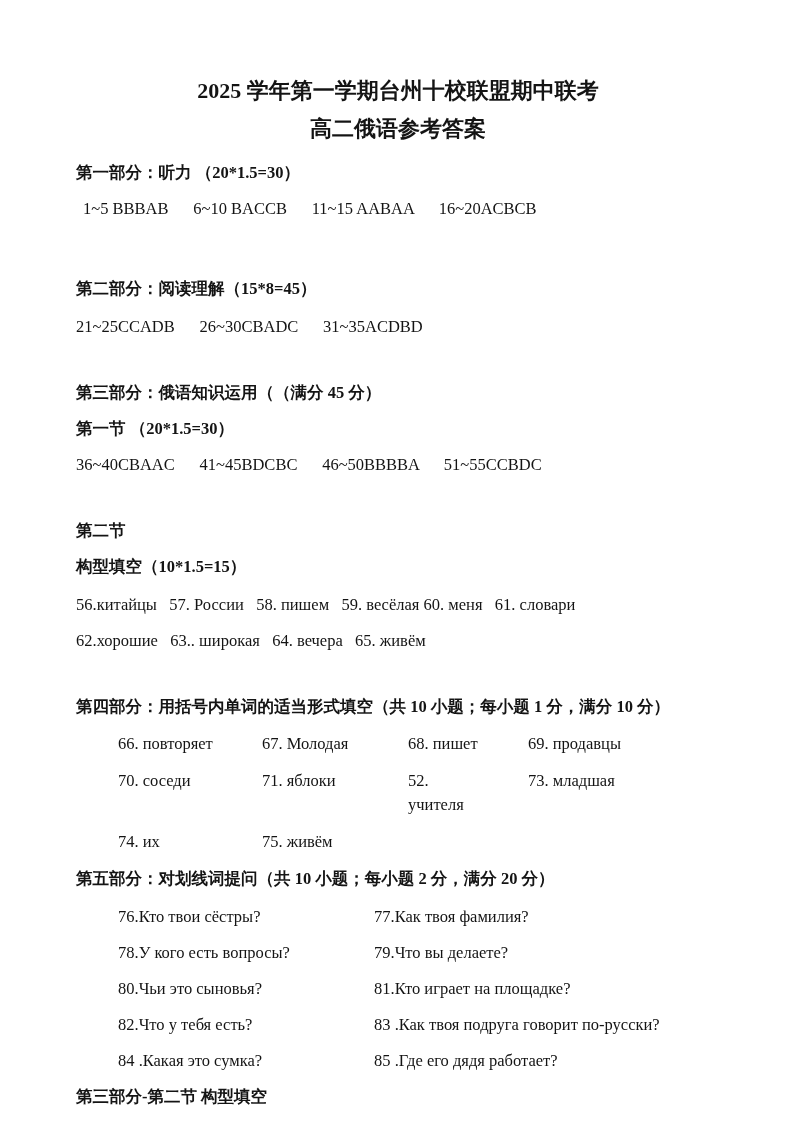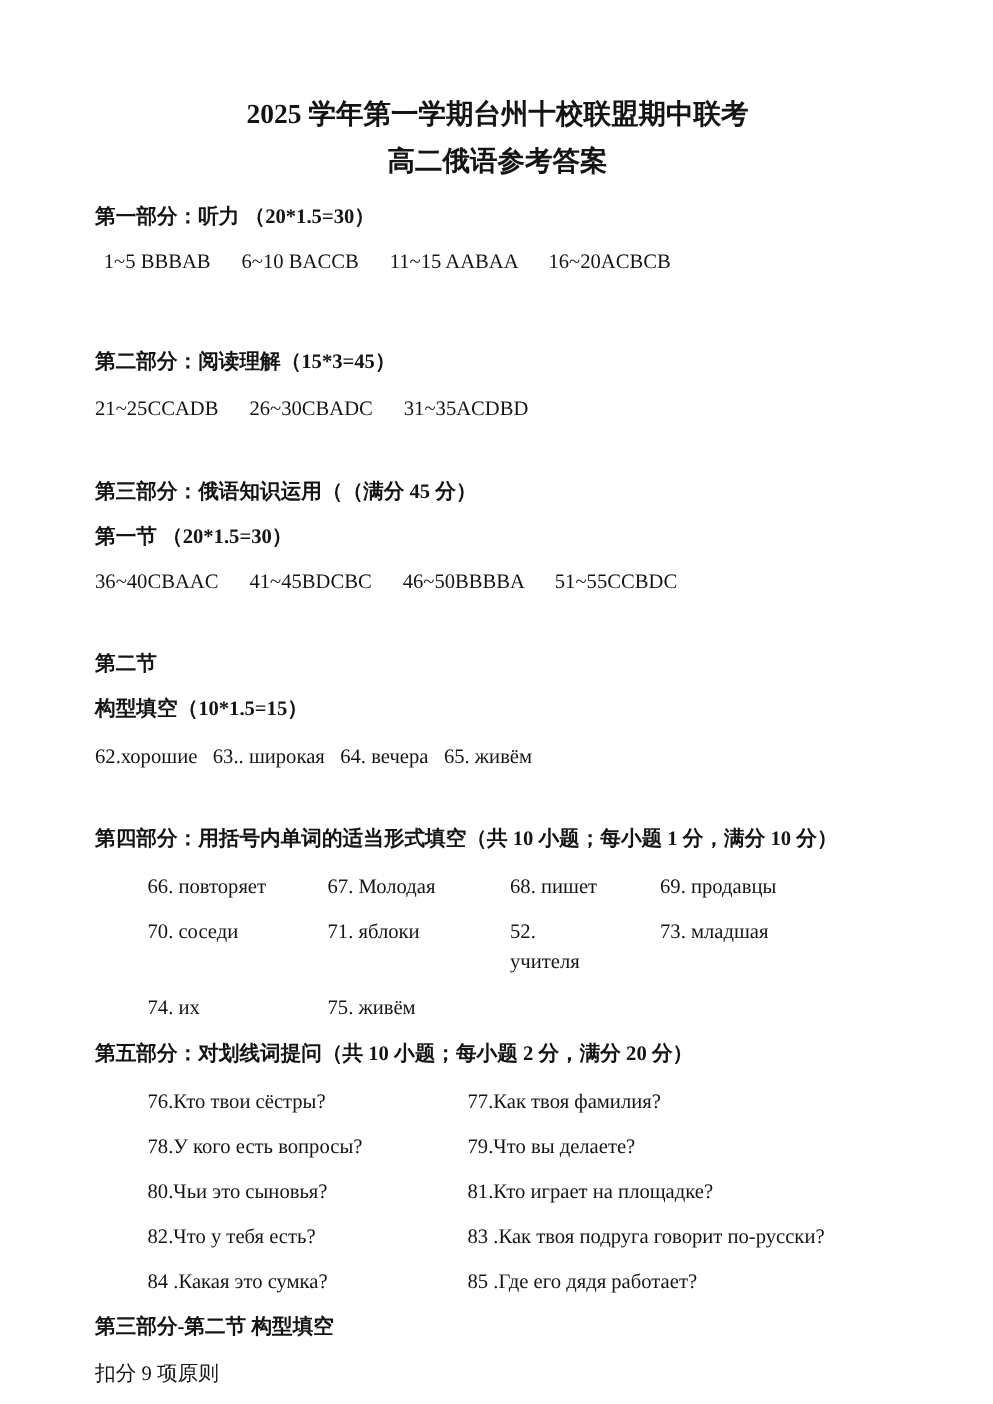--- a/index.html
+++ b/index.html
@@ -56,29 +56,30 @@
 <body>
 
 <div class="page">
 
   <div class="title title-1">2025 学年第一学期台州十校联盟期中联考</div>
   <div class="title title-2">高二俄语参考答案</div>
 
   <div class="heading mb-sm">第一部分：听力 （20*1.5=30）</div>
   <div class="line mb-xl indent-sm">1~5 BBBAB      6~10 BACCB      11~15 AABAA      16~20ACBCB</div>
 
-  <div class="heading mb-md">第二部分：阅读理解（15*3=45）</div>
+  <div class="heading mb-md">第二部分：阅读理解（15*8=45）</div>
   <div class="line mb-lg">21~25CCADB      26~30CBADC      31~35ACDBD</div>
 
   <div class="heading mb-sm">第三部分：俄语知识运用（（满分 45 分）</div>
   <div class="heading mb-sm">第一节 （20*1.5=30）</div>
   <div class="line mb-lg">36~40CBAAC      41~45BDCBC      46~50BBBBA      51~55CCBDC</div>
 
   <div class="heading mb-sm">第二节</div>
   <div class="heading mb-md">构型填空（10*1.5=15）</div>
+  <div class="line mb-sm">56.китайцы   57. России   58. пишем   59. весёлая 60. меня   61. словари</div>
   <div class="line mb-lg">62.хорошие   63.. широкая   64. вечера   65. живём</div>
 
   <div class="heading mb-md">第四部分：用括号内单词的适当形式填空（共 10 小题；每小题 1 分，满分 10 分）</div>
   <div class="grid4">
     <span class="cell">66. повторяет</span>
     <span class="cell">67. Молодая</span>
     <span class="cell">68. пишет</span>
     <span class="cell">69. продавцы</span>
   </div>
   <div class="grid4">

